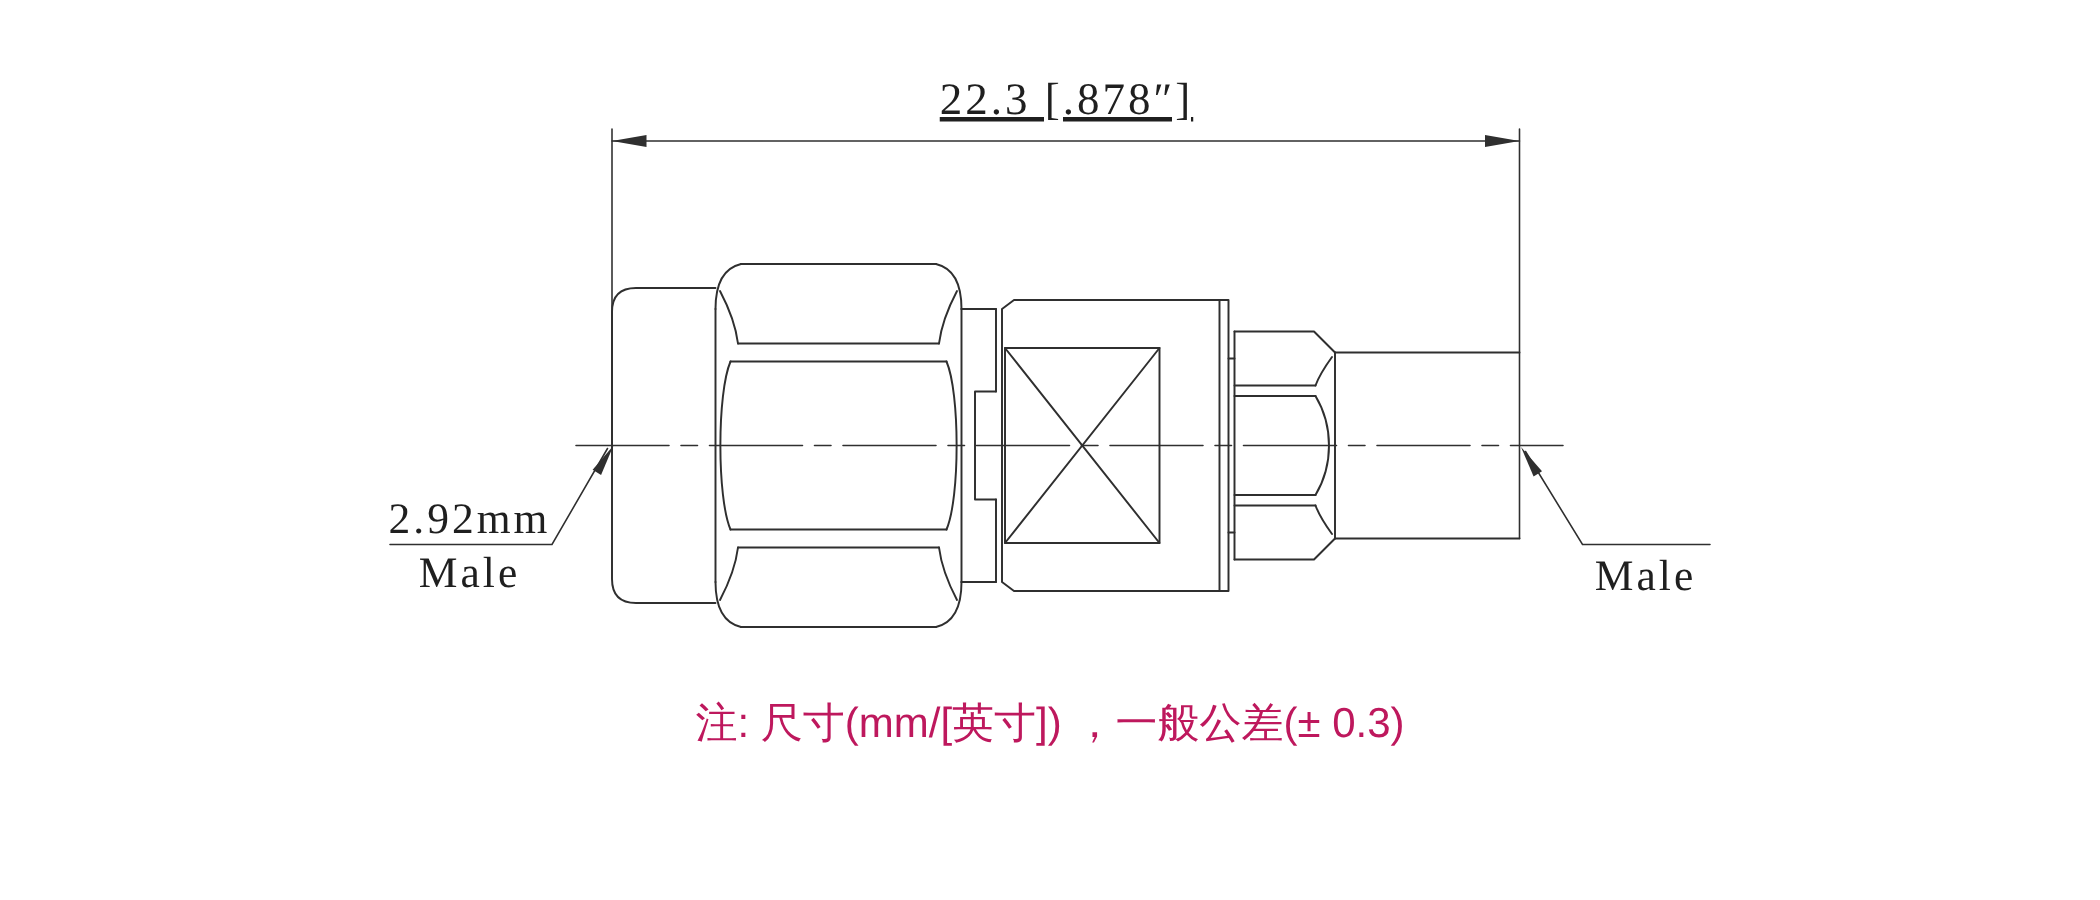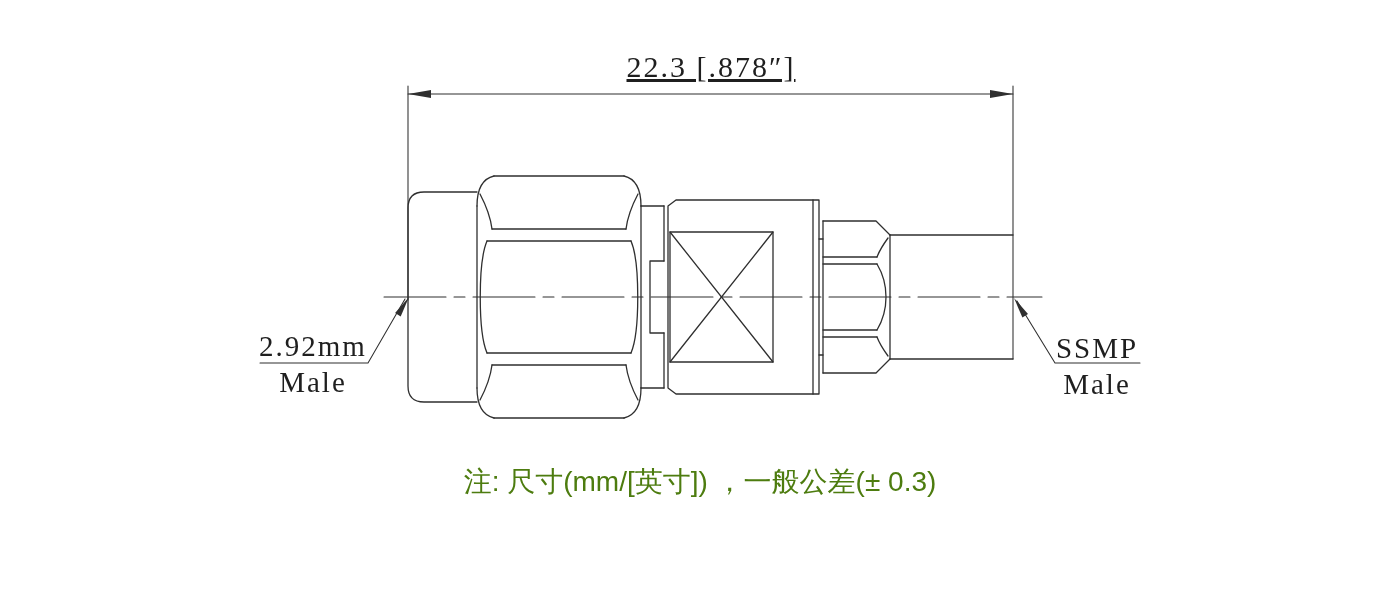--- a/index.html
+++ b/index.html
@@ -14,21 +14,21 @@
     font-size:30px;letter-spacing:2px;text-decoration:underline;
   }
   .cad{font-size:29px;letter-spacing:2px;text-align:center;}
   .lbl-292{left:254px;top:330px;width:118px;}
   .lbl-292-male{left:254px;top:366px;width:118px;}
   .lbl-ssmp{left:1040px;top:332px;width:114px;}
   .lbl-ssmp-male{left:1040px;top:368px;width:114px;}
   .note{
     left:0;width:1400px;text-align:center;
     font-family:"Liberation Sans","DejaVu Sans",sans-serif;
-    font-size:28px;color:#4d7c0f;
+    font-size:28px;color:#be185d;
   }
   .note-cn{top:463px;}
   .note-en{top:500px;}
 </style>
 </head>
 <body>
 
 <div class="stage">
 
   <svg width="1400" height="600" viewBox="0 0 1400 600">
@@ -112,17 +112,16 @@
         <path d="M890,359 H1013"></path>
       </g>
     </g>
   </svg>
 
   <div class="txt dim-text">22.3 [.878″]</div>
 
   <div class="txt cad lbl-292">2.92mm</div>
   <div class="txt cad lbl-292-male">Male</div>
 
-  <div class="txt cad lbl-ssmp">SSMP</div>
   <div class="txt cad lbl-ssmp-male">Male</div>
 
   <div class="txt note note-cn">注: 尺寸(mm/[英寸]) ，一般公差(± 0.3)</div>
 </div>
 
 </body></html>

